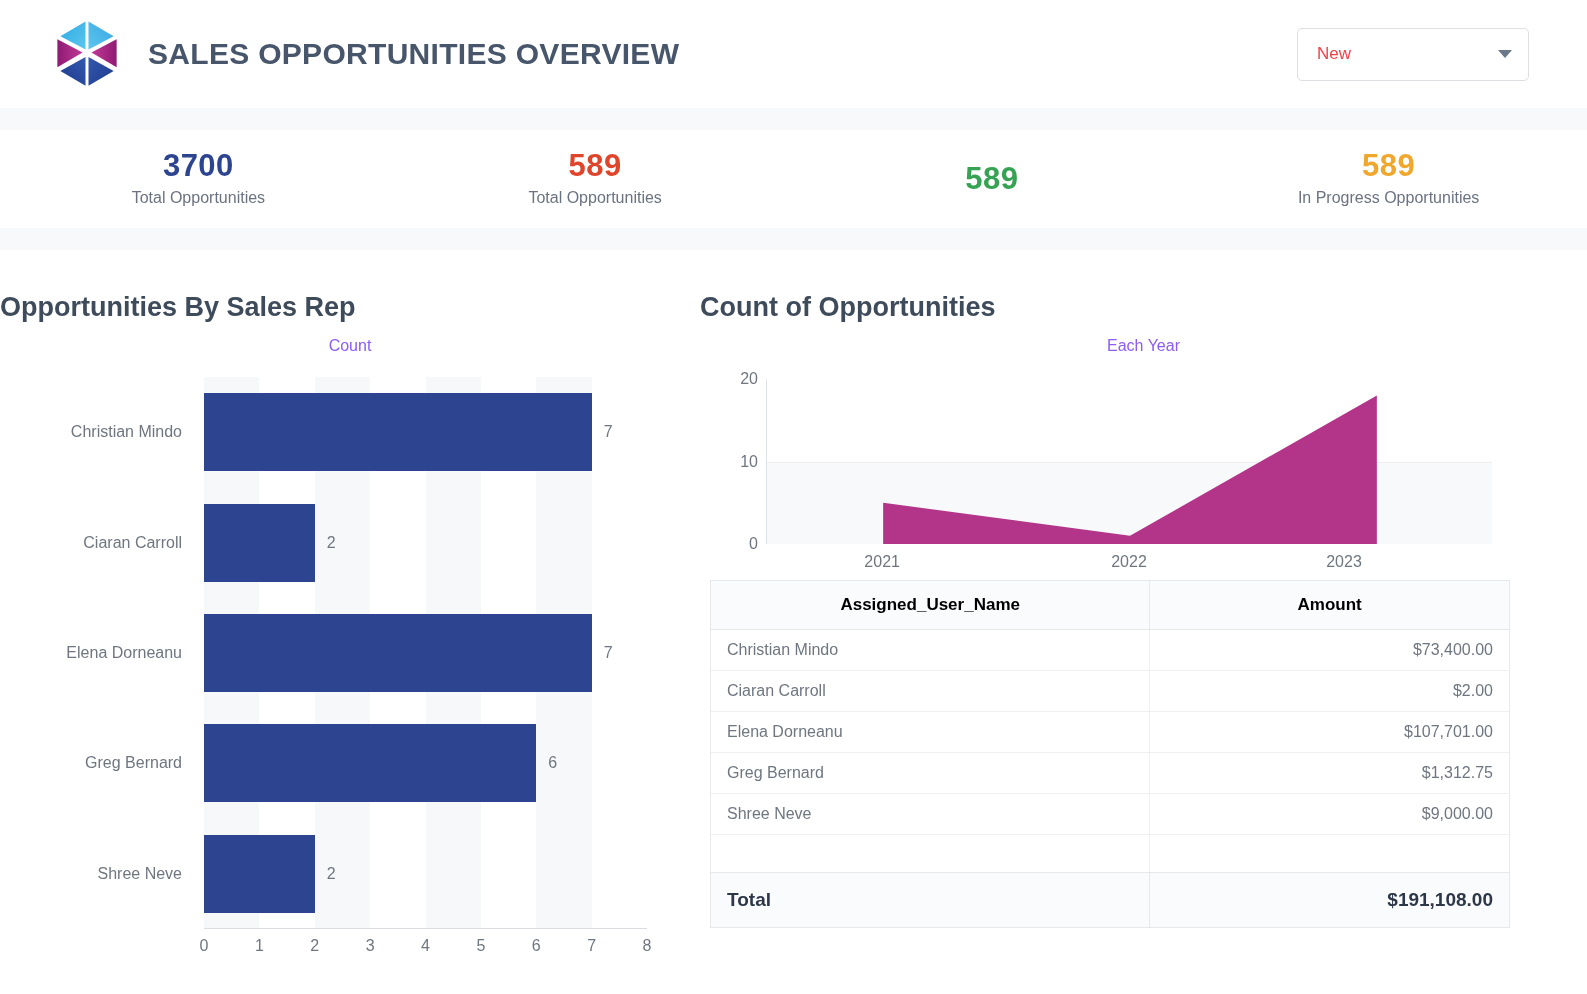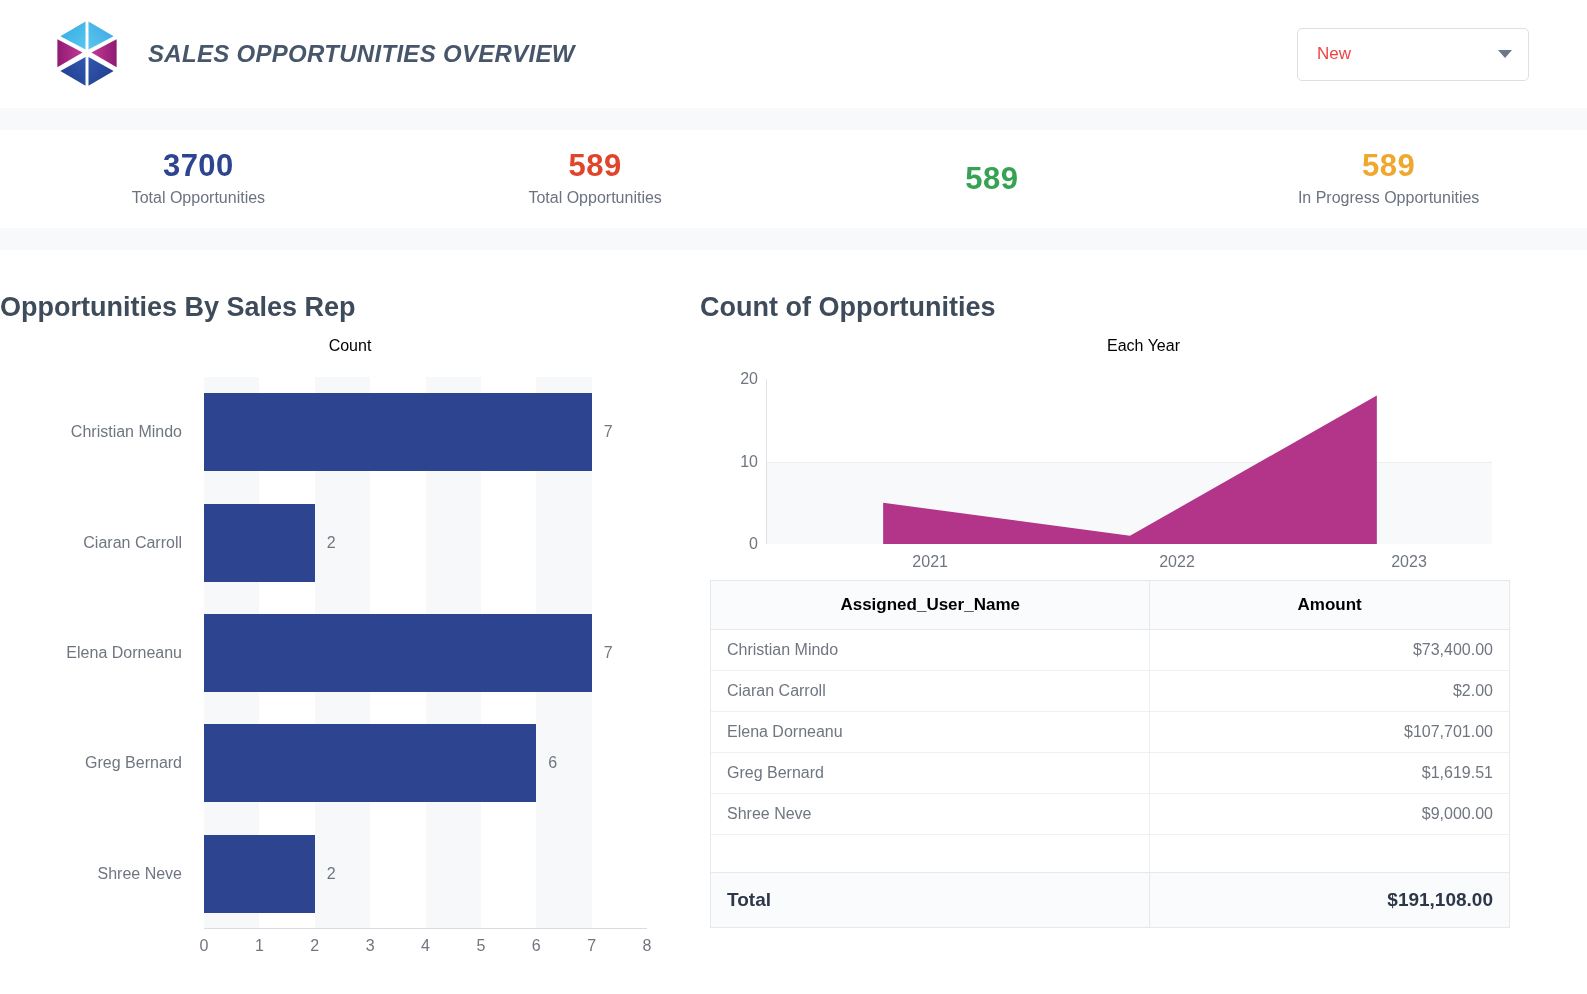--- a/index.html
+++ b/index.html
@@ -20,26 +20,25 @@
     background: #ffffff;
     position: relative;
   }
   .logo {
     width: 74px;
     height: 74px;
     flex: 0 0 74px;
     margin-right: 24px;
   }
   .page-title {
-    font-size: 24px;
+    font-size: 30px;
     font-weight: bold;
     letter-spacing: 0.3px;
     color: #47566b;
     white-space: nowrap;
-    font-style: italic;
   }
   .header-spacer { flex: 1 1 auto; }
   .dropdown {
     width: 232px;
     height: 53px;
     border: 1px solid #dcdfe3;
     border-radius: 5px;
     background: #ffffff;
     display: flex;
     align-items: center;
@@ -106,21 +105,21 @@
 
   .chart-title {
     font-size: 27px;
     font-weight: bold;
     color: #3e4b5b;
     padding-top: 42px;
   }
   .chart-subtitle {
     text-align: center;
     font-size: 16px;
-    color: #000000;
+    color: #8b5cf6;
     padding-top: 14px;
   }
 
   
   .barchart-wrap {
     position: relative;
     margin: 22px 0 0 0;
     height: 600px;
   }
   .bar-ylabels {
@@ -224,21 +223,20 @@
     top: 174px;
     width: 726px;
     height: 30px;
   }
   .area-xtick {
     position: absolute;
     top: 0;
     font-size: 16px;
     color: #6f7680;
     transform: translateX(-50%);
-    margin-left: 48px;
   }
 
   
   .table-wrap {
     position: absolute;
     left: 10px;
     top: 330px;
     width: 800px;
     border: 1px solid #e6e8eb;
     background: #ffffff;
@@ -408,21 +406,21 @@
         </div>
       <div class="area-plot" id="area-plot">
         <div class="area-hband" id="area-hband" style="top: 82.5px; height: 82.5px;"></div>
         <svg id="area-svg" width="726" height="165" viewBox="0 0 726 165" preserveAspectRatio="none" style="position:absolute;left:0;top:0;">
           <polygon id="area-poly" fill="#b2358a" points="116.16,165 116.16,123.75 363,156.75 609.84,16.5 609.84,165"></polygon>
         </svg>
       </div>
       <div class="area-xaxis" id="area-xaxis">
           <div class="area-xtick" style="left: 116.16px;">2021</div>
           <div class="area-xtick" style="left: 363px;">2022</div>
-          <div class="area-xtick" style="left: 595px;">2023</div>
+          <div class="area-xtick" style="left: 578px;">2023</div>
         </div>
     </div>
 
     <div class="table-wrap">
       <table class="data-table">
         <thead>
           <tr>
             <th class="col-name">Assigned_User_Name</th>
             <th>Amount</th>
           </tr>
@@ -435,21 +433,21 @@
             <tr>
               <td class="cell-name">Ciaran Carroll</td>
               <td class="cell-amount">$2.00</td>
             </tr>
             <tr>
               <td class="cell-name">Elena Dorneanu</td>
               <td class="cell-amount">$107,701.00</td>
             </tr>
             <tr>
               <td class="cell-name">Greg Bernard</td>
-              <td class="cell-amount">$1,619.51</td>
+              <td class="cell-amount">$1,312.75</td>
             </tr>
             <tr>
               <td class="cell-name">Shree Neve</td>
               <td class="cell-amount">$9,000.00</td>
             </tr>
           </tbody>
         <tfoot>
           <tr class="spacer-row">
             <td class="cell-name"></td>
             <td></td>

